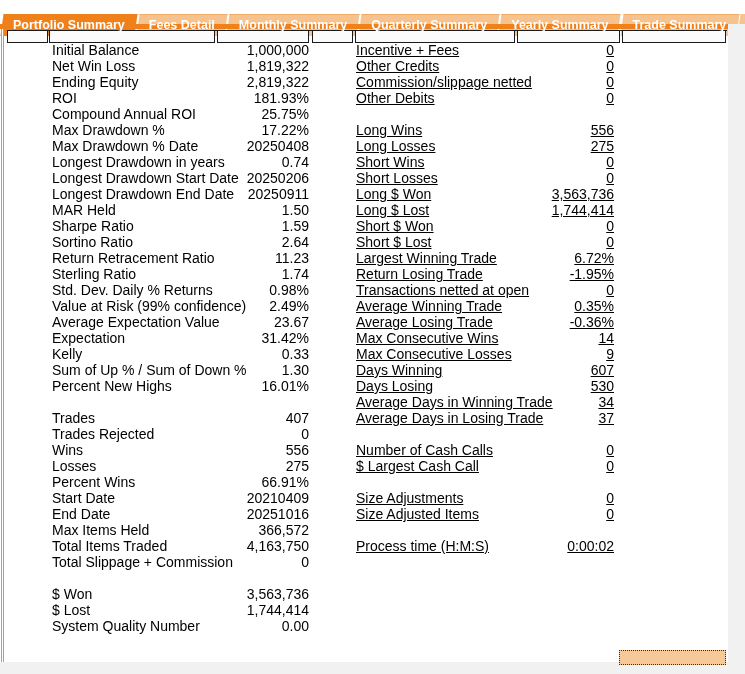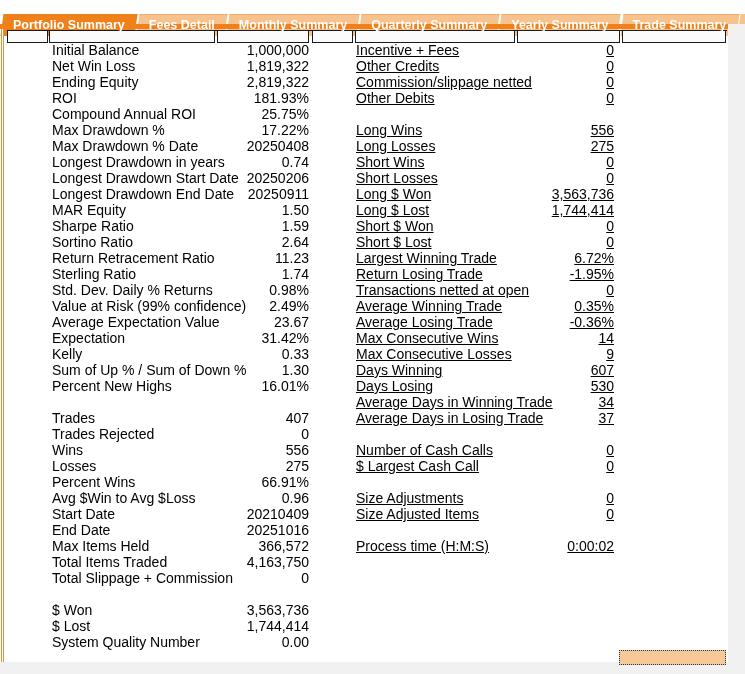--- a/index.html
+++ b/index.html
@@ -169,21 +169,21 @@
     </div>
     <div class="row">
       <span class="lbl">Longest Drawdown Start Date</span>
       <span class="val">20250206</span>
     </div>
     <div class="row">
       <span class="lbl">Longest Drawdown End Date</span>
       <span class="val">20250911</span>
     </div>
     <div class="row">
-      <span class="lbl">MAR Equity</span>
+      <span class="lbl">MAR Held</span>
       <span class="val">1.50</span>
     </div>
     <div class="row">
       <span class="lbl">Sharpe Ratio</span>
       <span class="val">1.59</span>
     </div>
     <div class="row">
       <span class="lbl">Sortino Ratio</span>
       <span class="val">2.64</span>
     </div>
@@ -241,24 +241,20 @@
     </div>
     <div class="row">
       <span class="lbl">Losses</span>
       <span class="val">275</span>
     </div>
     <div class="row">
       <span class="lbl">Percent Wins</span>
       <span class="val">66.91%</span>
     </div>
     <div class="row">
-      <span class="lbl">Avg $Win to Avg $Loss</span>
-      <span class="val">0.96</span>
-    </div>
-    <div class="row">
       <span class="lbl">Start Date</span>
       <span class="val">20210409</span>
     </div>
     <div class="row">
       <span class="lbl">End Date</span>
       <span class="val">20251016</span>
     </div>
     <div class="row">
       <span class="lbl">Max Items Held</span>
       <span class="val">366,572</span>

